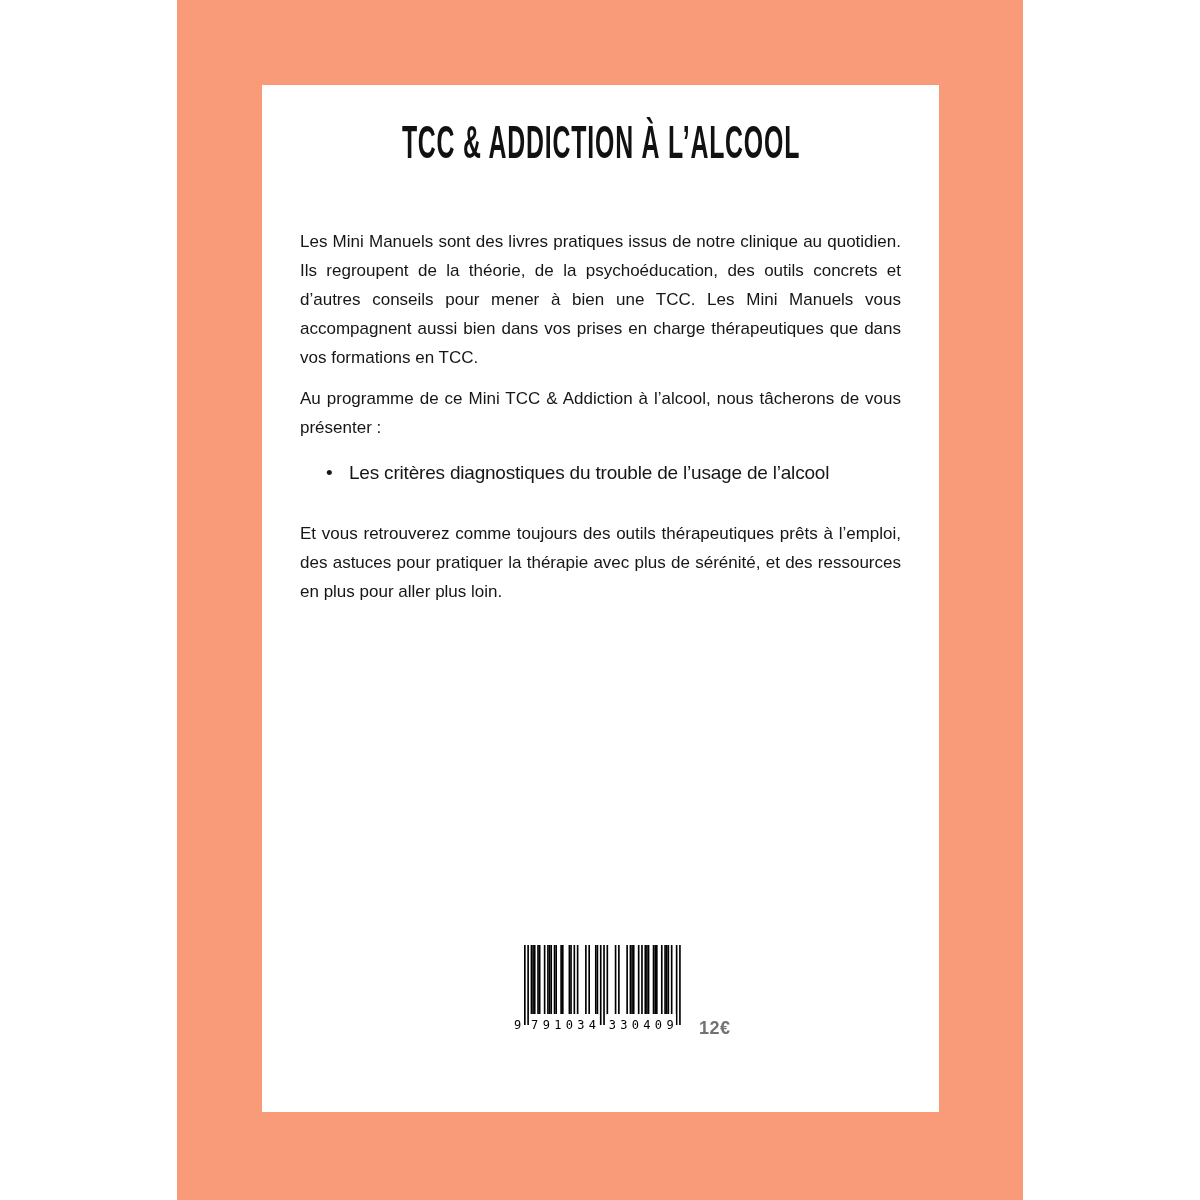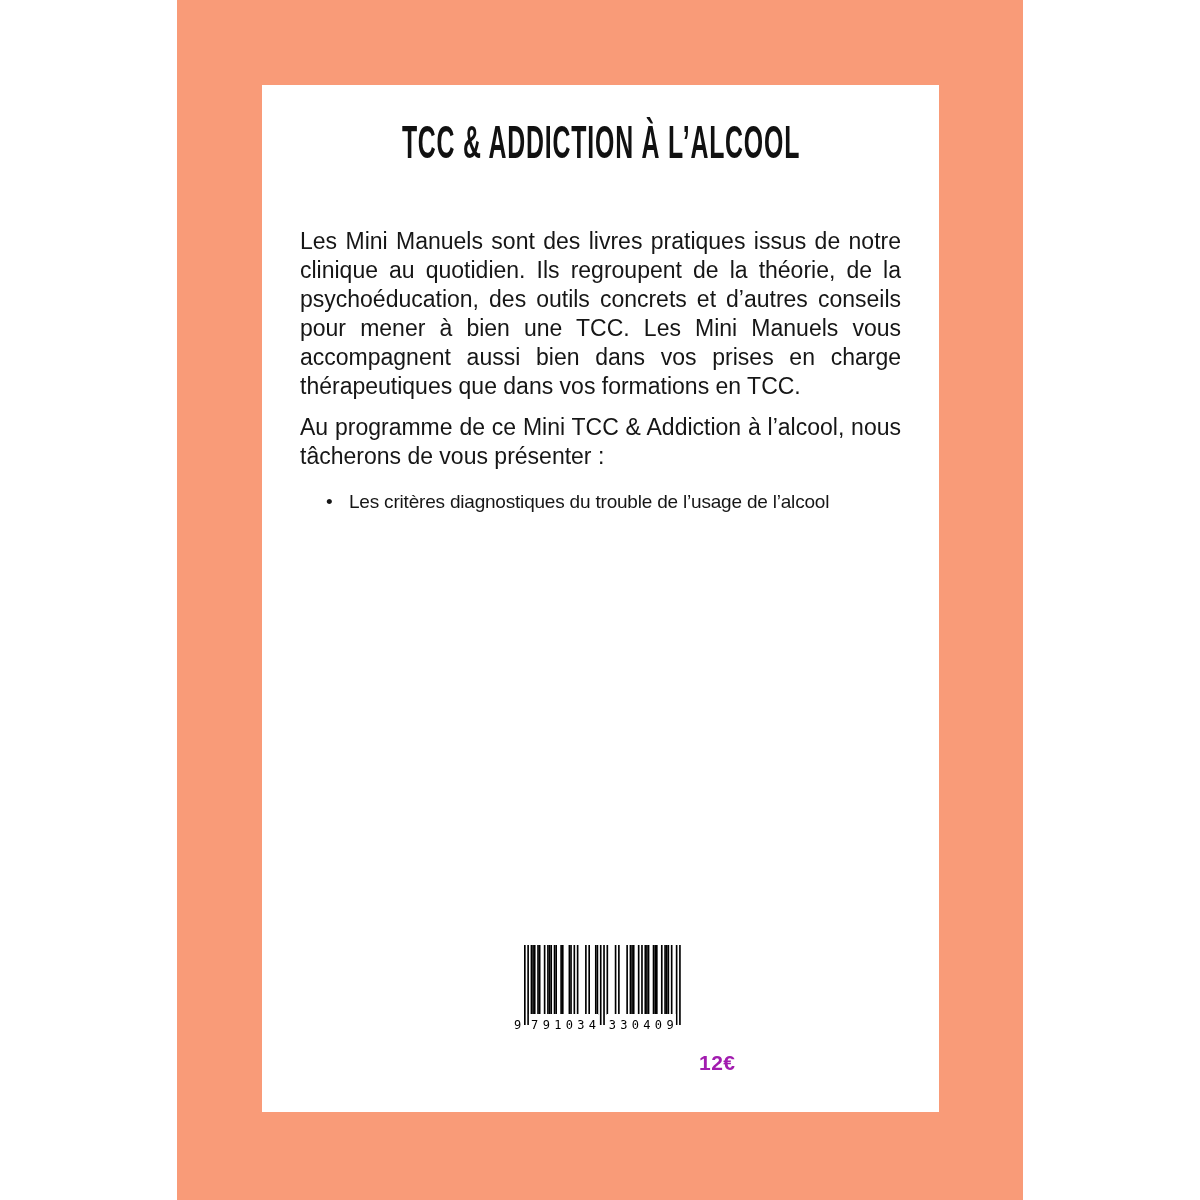--- a/index.html
+++ b/index.html
@@ -12,54 +12,55 @@
     font-family:"Liberation Sans",sans-serif;color:var(--c-ink);}
   .canvas{position:relative;width:1200px;height:1200px;background:#ffffff;}
   .cover-band{position:absolute;left:177px;top:0;width:846px;height:1200px;
     background:var(--c-background);text-decoration:underline;}
   .page{position:absolute;left:85px;top:85px;width:677px;height:1027px;
     background:var(--c-page);padding:0 38px;}
   .title-row{position:relative;height:50px;margin-top:32px;}
   .title-text{position:absolute;left:50%;top:0;white-space:nowrap;
     transform:translateX(-50%) scaleX(0.54);transform-origin:center;
     font-weight:700;font-size:46px;line-height:50px;letter-spacing:1.5px;color:#111;}
-  .body-text{font-size:23px;line-height:29px;text-align:justify;text-align-last:left;}
+  .body-text{font-size:17px;line-height:29px;text-align:justify;text-align-last:left;}
   .intro{margin-top:60px;}
   .program{margin-top:12px;}
   ul.program-list{list-style:none;margin:16px;padding:0;}
   ul.program-list li{position:relative;padding-left:33px;font-size:19px;line-height:29px;
     text-align:justify;text-align-last:left;letter-spacing:-0.2px;}
   ul.program-list li::before{content:"•";position:absolute;left:10px;top:0;
     font-size:19px;line-height:29px;color:var(--c-ink);}
   .closing{margin-top:32px;}
   .barcode-wrap{position:absolute;left:252px;top:860px;width:172px;height:86px;}
   .barcode-wrap svg{fill:#000;}
   .bcd{font:12px "DejaVu Sans Mono",monospace;fill:#000;}
-  .price{position:absolute;left:437px;top:966px;font-size:21px;font-weight:700;
-    letter-spacing:0.5px;color:#a21caf;}
+  .price{position:absolute;left:437px;top:933px;font-size:18px;font-weight:700;
+    letter-spacing:0.5px;color:#737373;}
 </style>
 </head>
 <body>
 
 <div class="canvas">
   <div class="cover-band">
     <div class="page">
 
       <div class="title-row">
         <span class="title-text">TCC &amp; ADDICTION À L’ALCOOL</span>
       </div>
 
       <p class="body-text intro">Les Mini Manuels sont des livres pratiques issus de notre clinique au quotidien. Ils regroupent de la théorie, de la psychoéducation, des outils concrets et d’autres conseils pour mener à bien une TCC. Les Mini Manuels vous accompagnent aussi bien dans vos prises en charge thérapeutiques que dans vos formations en TCC.</p>
 
       <p class="body-text program">Au programme de ce Mini TCC &amp; Addiction à l’alcool, nous tâcherons de vous présenter :</p>
 
       <ul class="program-list">
         <li>Les critères diagnostiques du trouble de l’usage de l’alcool</li>
       </ul>
 
+      <p class="body-text closing">Et vous retrouverez comme toujours des outils thérapeutiques prêts à l’emploi, des astuces pour pratiquer la thérapie avec plus de sérénité, et des ressources en plus pour aller plus loin.</p>
 
       <div class="barcode-wrap">
         <svg id="barcode-svg" width="172" height="86" viewBox="0 0 172 86">
             <rect x="10.00" y="0" width="1.65" height="80"></rect>
             <rect x="13.30" y="0" width="1.65" height="80"></rect>
             <rect x="16.60" y="0" width="1.65" height="70"></rect>
             <rect x="18.25" y="0" width="1.65" height="70"></rect>
             <rect x="19.90" y="0" width="1.65" height="70"></rect>
             <rect x="23.20" y="0" width="1.65" height="70"></rect>
             <rect x="24.85" y="0" width="1.65" height="70"></rect>

